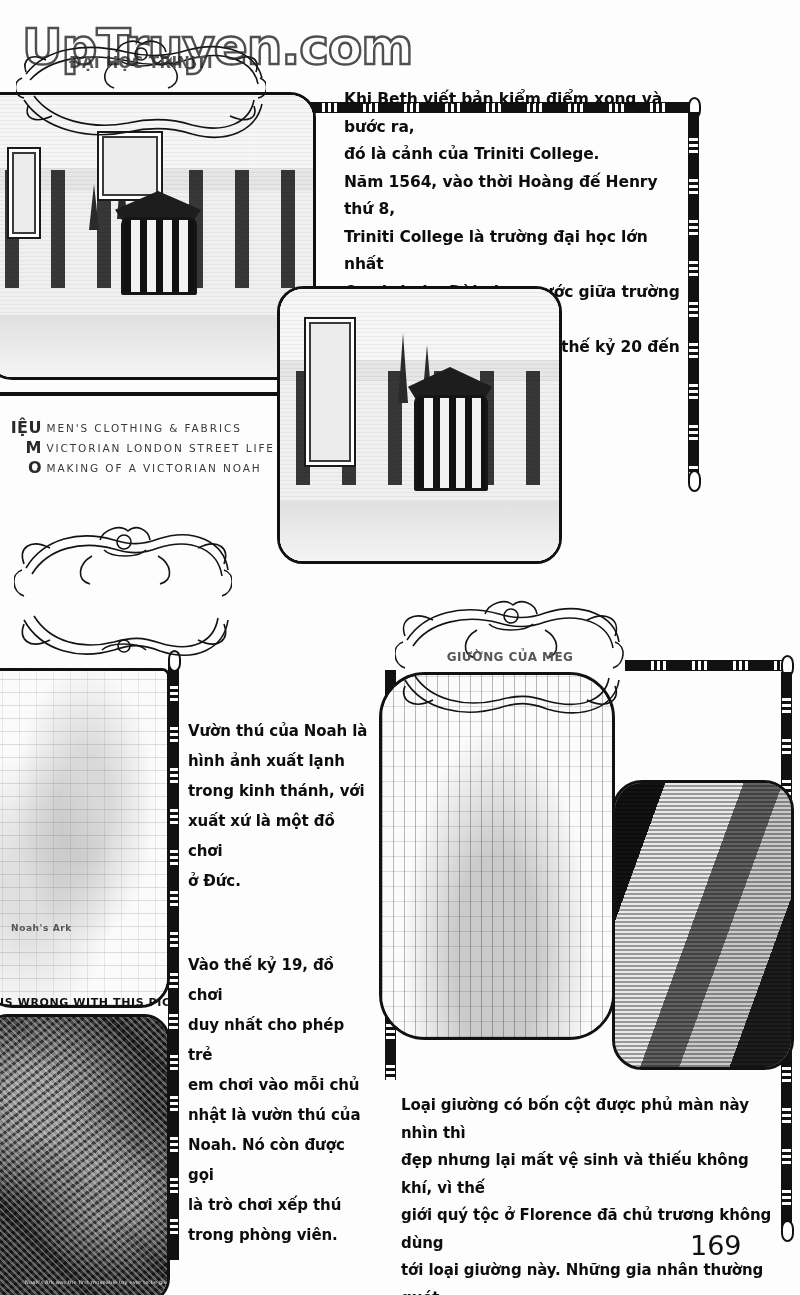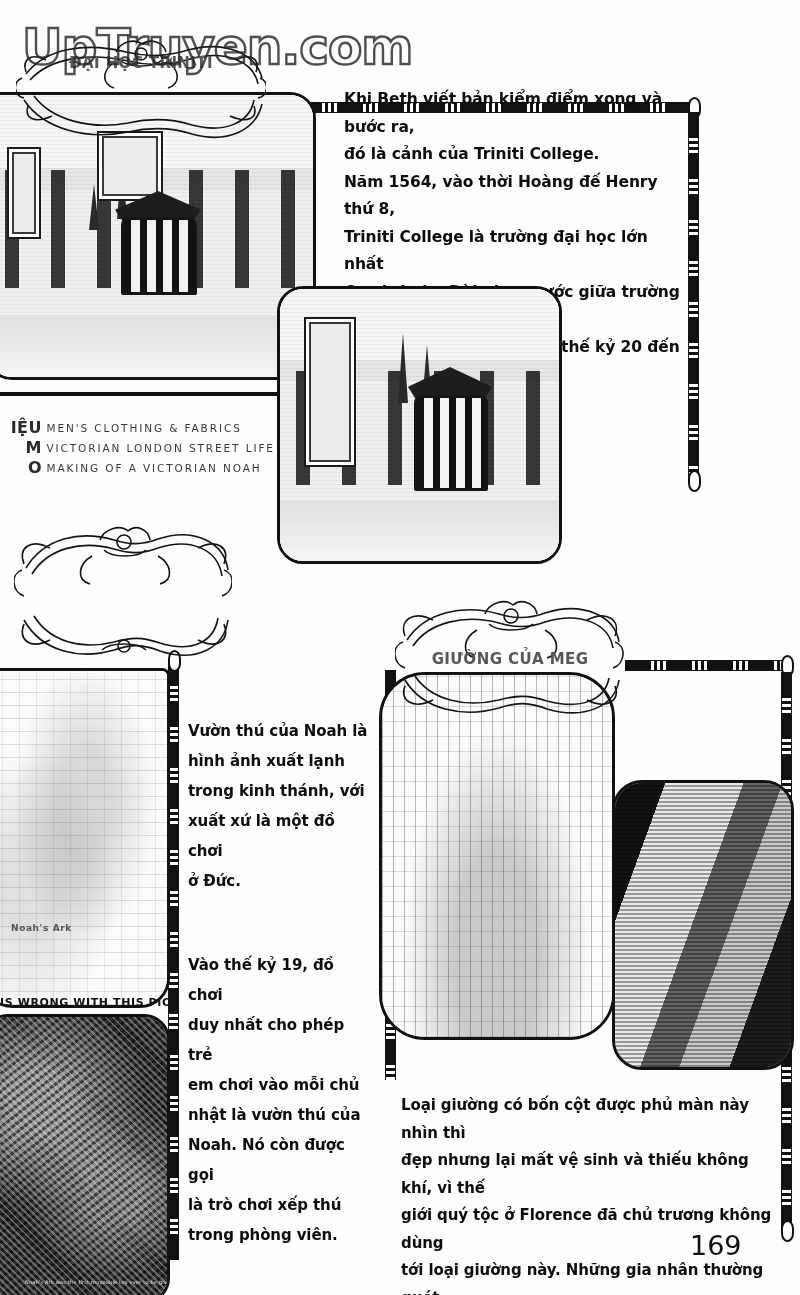--- a/index.html
+++ b/index.html
@@ -401,21 +401,21 @@
         <path d="M82 30 C68 38, 66 54, 80 58"></path>
         <path d="M150 30 C164 38, 166 54, 152 58"></path>
         <path d="M8 42 C-4 46, -2 64, 10 68"></path>
         <path d="M220 42 C232 46, 230 64, 218 68"></path>
         <path d="M38 20 C18 10, 4 20, 10 36"></path>
         <path d="M192 20 C212 10, 226 20, 220 36"></path>
         <path d="M38 100 C18 110, 4 100, 10 86"></path>
         <path d="M192 100 C212 110, 226 100, 220 86"></path>
       </svg>
     </div>
-    <div class="banner-title abs" style="left:20px; top:50px; width:230px; font-size:15px; z-index:21;">GIƯỜNG CỦA MEG</div>
+    <div class="banner-title abs" style="left:20px; top:50px; width:230px; font-size:12px; z-index:21;">GIƯỜNG CỦA MEG</div>
 
     <div class="abs chain-h" style="left:250px; top:60px; width:166px;"></div>
     <div class="chain-knob" style="left:406px; top:55px;"></div>
 
     <div class="abs chain-v" style="left:406px; top:72px; height:560px;"></div>
     <div class="chain-knob" style="left:406px; top:620px;"></div>
 
     <div class="abs chain-v" style="left:10px; top:70px; height:410px;"></div>
 
     <div class="art-frame abs" style="left:4px; top:72px; width:236px; height:368px; border-radius:46px;">

